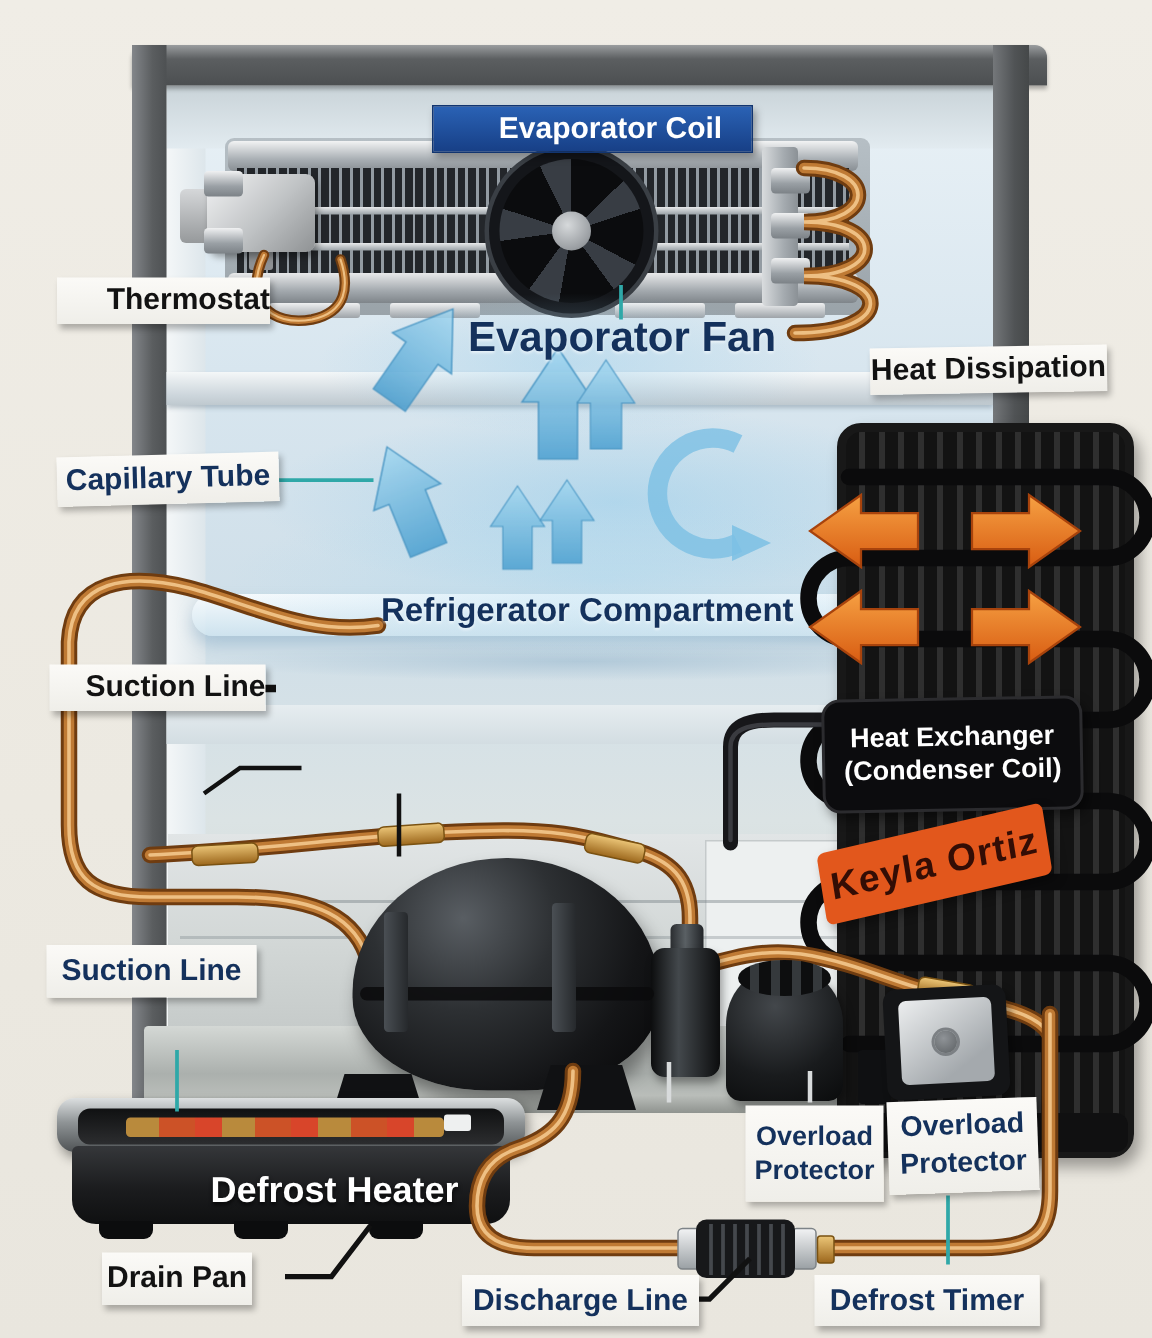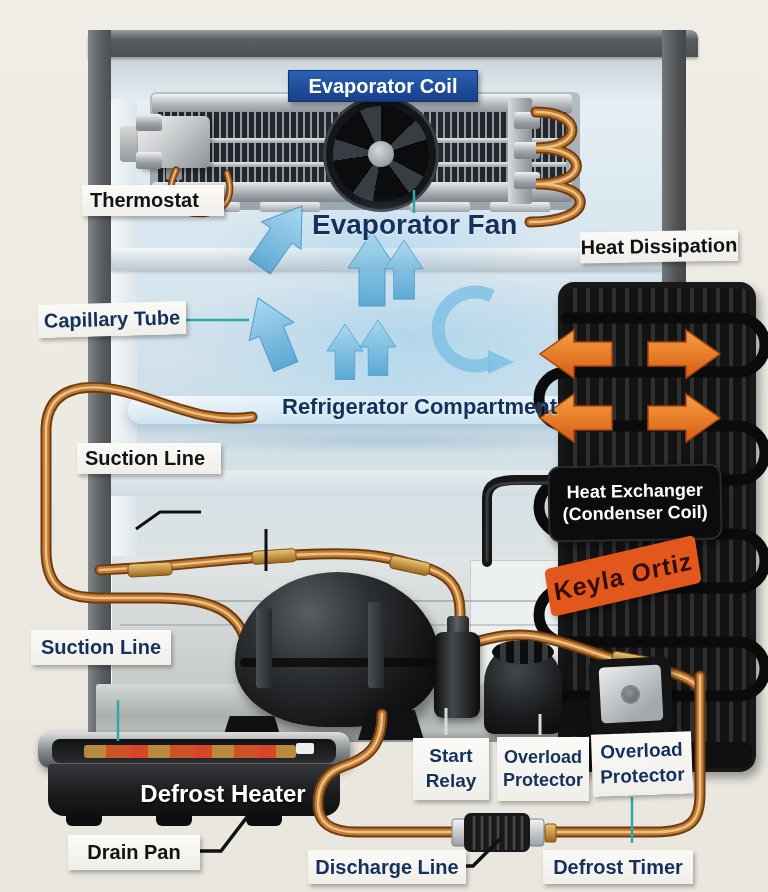--- a/index.html
+++ b/index.html
@@ -136,21 +136,21 @@
   .pan-tag{left:296px;top:743px;width:18px;height:11px;background:#eef0f0;z-index:62;border-radius:2px;}
   .pan-body{left:48px;top:764px;width:292px;height:52px;z-index:60;
     border-radius:4px 4px 16px 16px;
     background:linear-gradient(180deg,#35373a 0%,#1b1c1e 55%,#0f1011 100%);}
   .pan-foot{top:814px;width:36px;height:12px;background:#0c0d0e;border-radius:0 0 6px 6px;z-index:60;}
 
   
   .banner{position:absolute;background:linear-gradient(180deg,#fbfaf7,#efeee9);
     box-shadow:2px 3px 4px rgba(0,0,0,.28);display:flex;align-items:center;justify-content:center;
     font-weight:bold;white-space:nowrap;z-index:85;}
-  .banner.left{justify-content:flex-start;padding-left:8px;margin-left:44px;}
+  .banner.left{justify-content:flex-end;padding-left:8px;}
   .plain-label{position:absolute;font-weight:bold;white-space:nowrap;z-index:85;
     text-shadow:0 1px 2px rgba(255,255,255,.6);}
   .navy{color:#14315c;} .ink{color:#121212;}
   .blue-banner{background:linear-gradient(180deg,#2a62b5,#173f86);color:#fff;
     border:1px solid #123570;box-shadow:2px 3px 5px rgba(0,0,0,.35);}
   .black-banner{background:#0c0c0e;color:#fff;border-radius:12px;border:2px solid #2b2b2e;
     flex-direction:column;line-height:1.2;box-shadow:3px 4px 8px rgba(0,0,0,.45);}
   .two-line{flex-direction:column;line-height:1.3;}
   .watermark{position:absolute;left:546px;top:552px;width:154px;height:48px;z-index:90;
     background:#e2571c;border-radius:5px;transform:rotate(-13deg) skewX(-4deg);
@@ -365,65 +365,61 @@
     <g stroke="#111111" fill="none">
       <path d="M 146,200 L 177,200" stroke-width="5"></path>
       <path d="M 160,459 L 184,459" stroke-width="5"></path>
       <path d="M 266,529 L 266,571" stroke-width="3"></path>
       <path d="M 201,512 L 160,512 L 136,529" stroke-width="3"></path>
       <path d="M 190,851 L 221,851 L 247,817" stroke-width="3.5"></path>
       <path d="M 462,866 L 473,866 L 500,839" stroke-width="3.5"></path>
     </g>
   </svg>
 
-  <div class="banner blue-banner" style="left:288px;top:70px;width:188px;height:30px;font-size:20px;">
+  <div class="banner blue-banner" style="left:288px;top:70px;width:188px;height:30px;font-size:20px;padding-left:24px;">
     <span>Evaporator Coil</span>
   </div>
 
   <div class="banner left ink" style="left:38px;top:185px;width:134px;height:31px;font-size:20px;">
     <span>Thermostat</span>
   </div>
 
   <div class="plain-label navy" style="left:312px;top:209px;font-size:28px;">Evaporator Fan</div>
 
   <div class="banner ink" style="left:580px;top:231px;width:158px;height:31px;font-size:20px;transform:rotate(-1deg);">
     <span>Heat Dissipation</span>
   </div>
 
   <div class="banner navy" style="left:38px;top:303px;width:148px;height:33px;font-size:20px;transform:rotate(-1.5deg);">
     <span>Capillary Tube</span>
   </div>
 
 
-  <div class="plain-label navy" style="left:254px;top:394px;font-size:22px;margin-left:28px;">Refrigerator Compartment</div>
+  <div class="plain-label navy" style="left:254px;top:394px;font-size:22px;">Refrigerator Compartment</div>
 
   <div class="banner left ink" style="left:33px;top:443px;width:136px;height:31px;font-size:20px;">
     <span>Suction Line</span>
   </div>
 
 
   <div class="banner black-banner" style="left:548px;top:465px;width:170px;height:72px;font-size:18px;transform:rotate(-1deg);">
     <span>Heat Exchanger</span>
     <span>(Condenser Coil)</span>
   </div>
 
   <div class="watermark">Keyla Ortiz</div>
 
   <div class="banner navy" style="left:31px;top:630px;width:140px;height:35px;font-size:20px;">
     <span>Suction Line</span>
   </div>
 
-  <div class="banner ink" style="left:68px;top:835px;width:132px;height:35px;font-size:20px;">
+  <div class="banner ink" style="left:68px;top:835px;width:100px;height:35px;font-size:20px;">
     <span>Drain Pan</span>
   </div>
 
-  <div class="banner two-line navy" style="left:413px;top:738px;width:76px;height:62px;font-size:19px;">
-    <span>Start</span>
-    <span>Relay</span>
-  </div>
 
   <div class="banner two-line navy" style="left:497px;top:737px;width:92px;height:64px;font-size:18px;">
     <span>Overload</span>
     <span>Protector</span>
   </div>
 
   <div class="banner two-line navy" style="left:592px;top:733px;width:100px;height:62px;font-size:19px;transform:rotate(-2deg);">
     <span>Overload</span>
     <span>Protector</span>
   </div>

